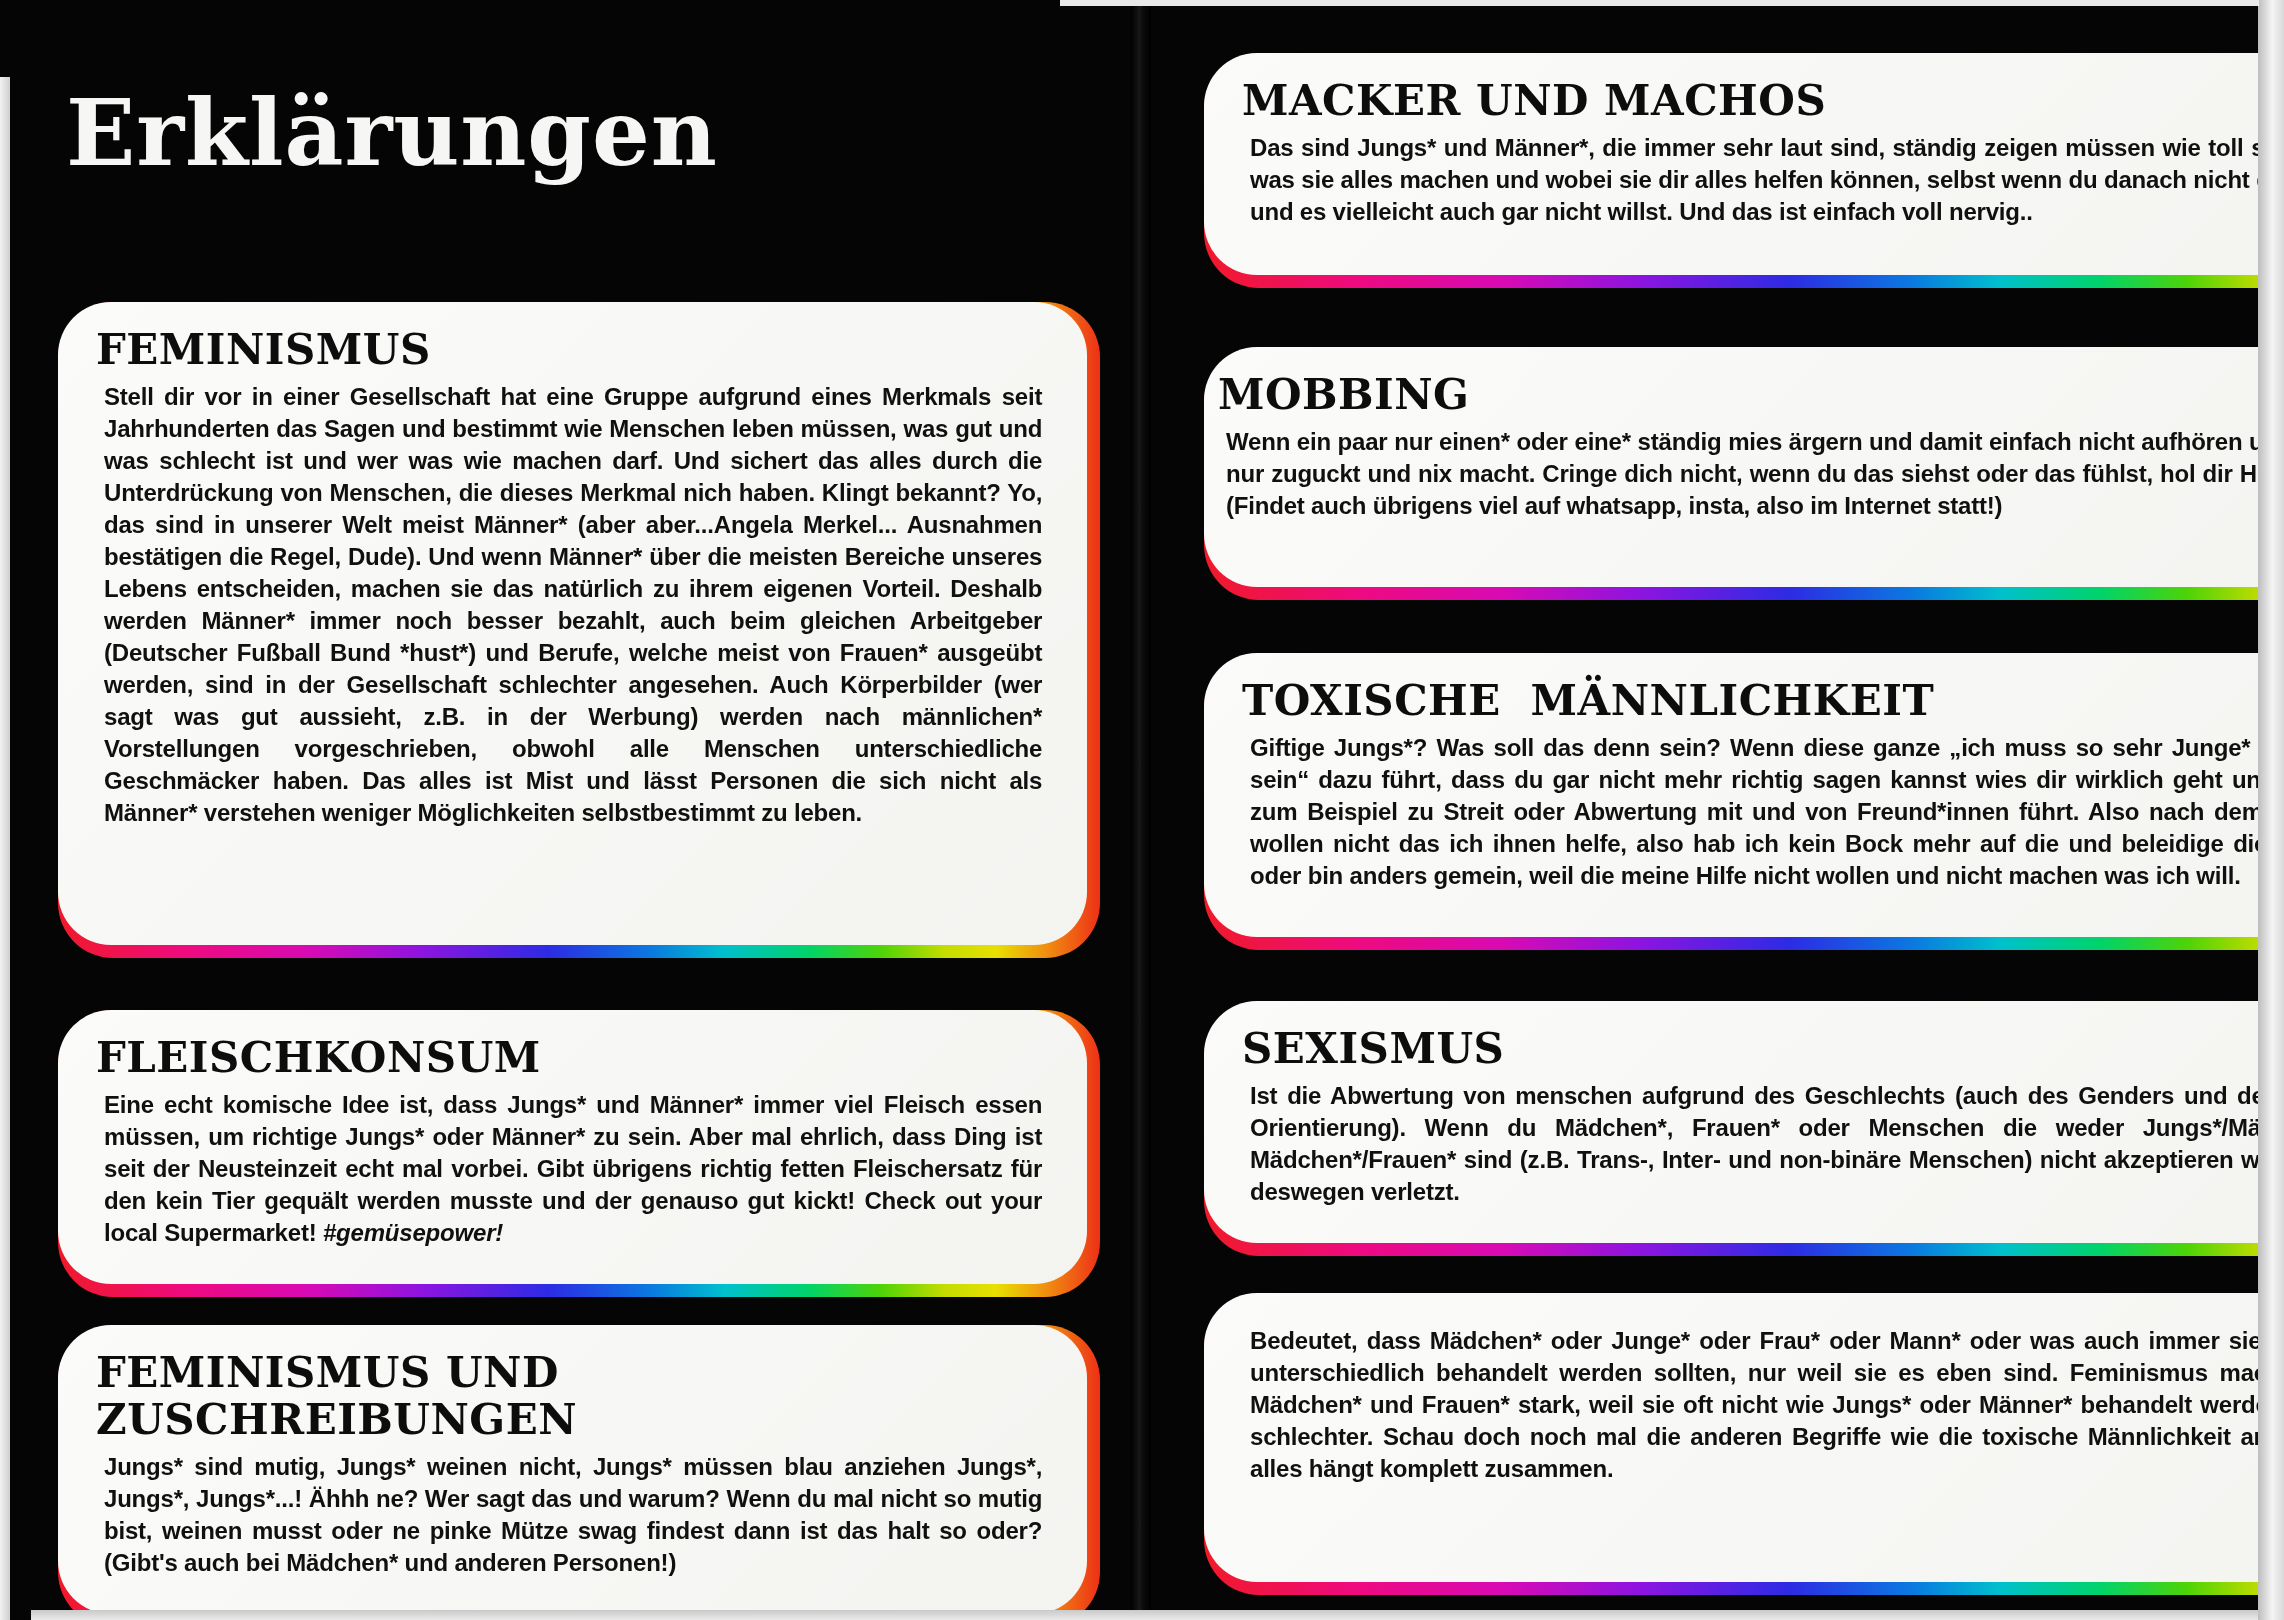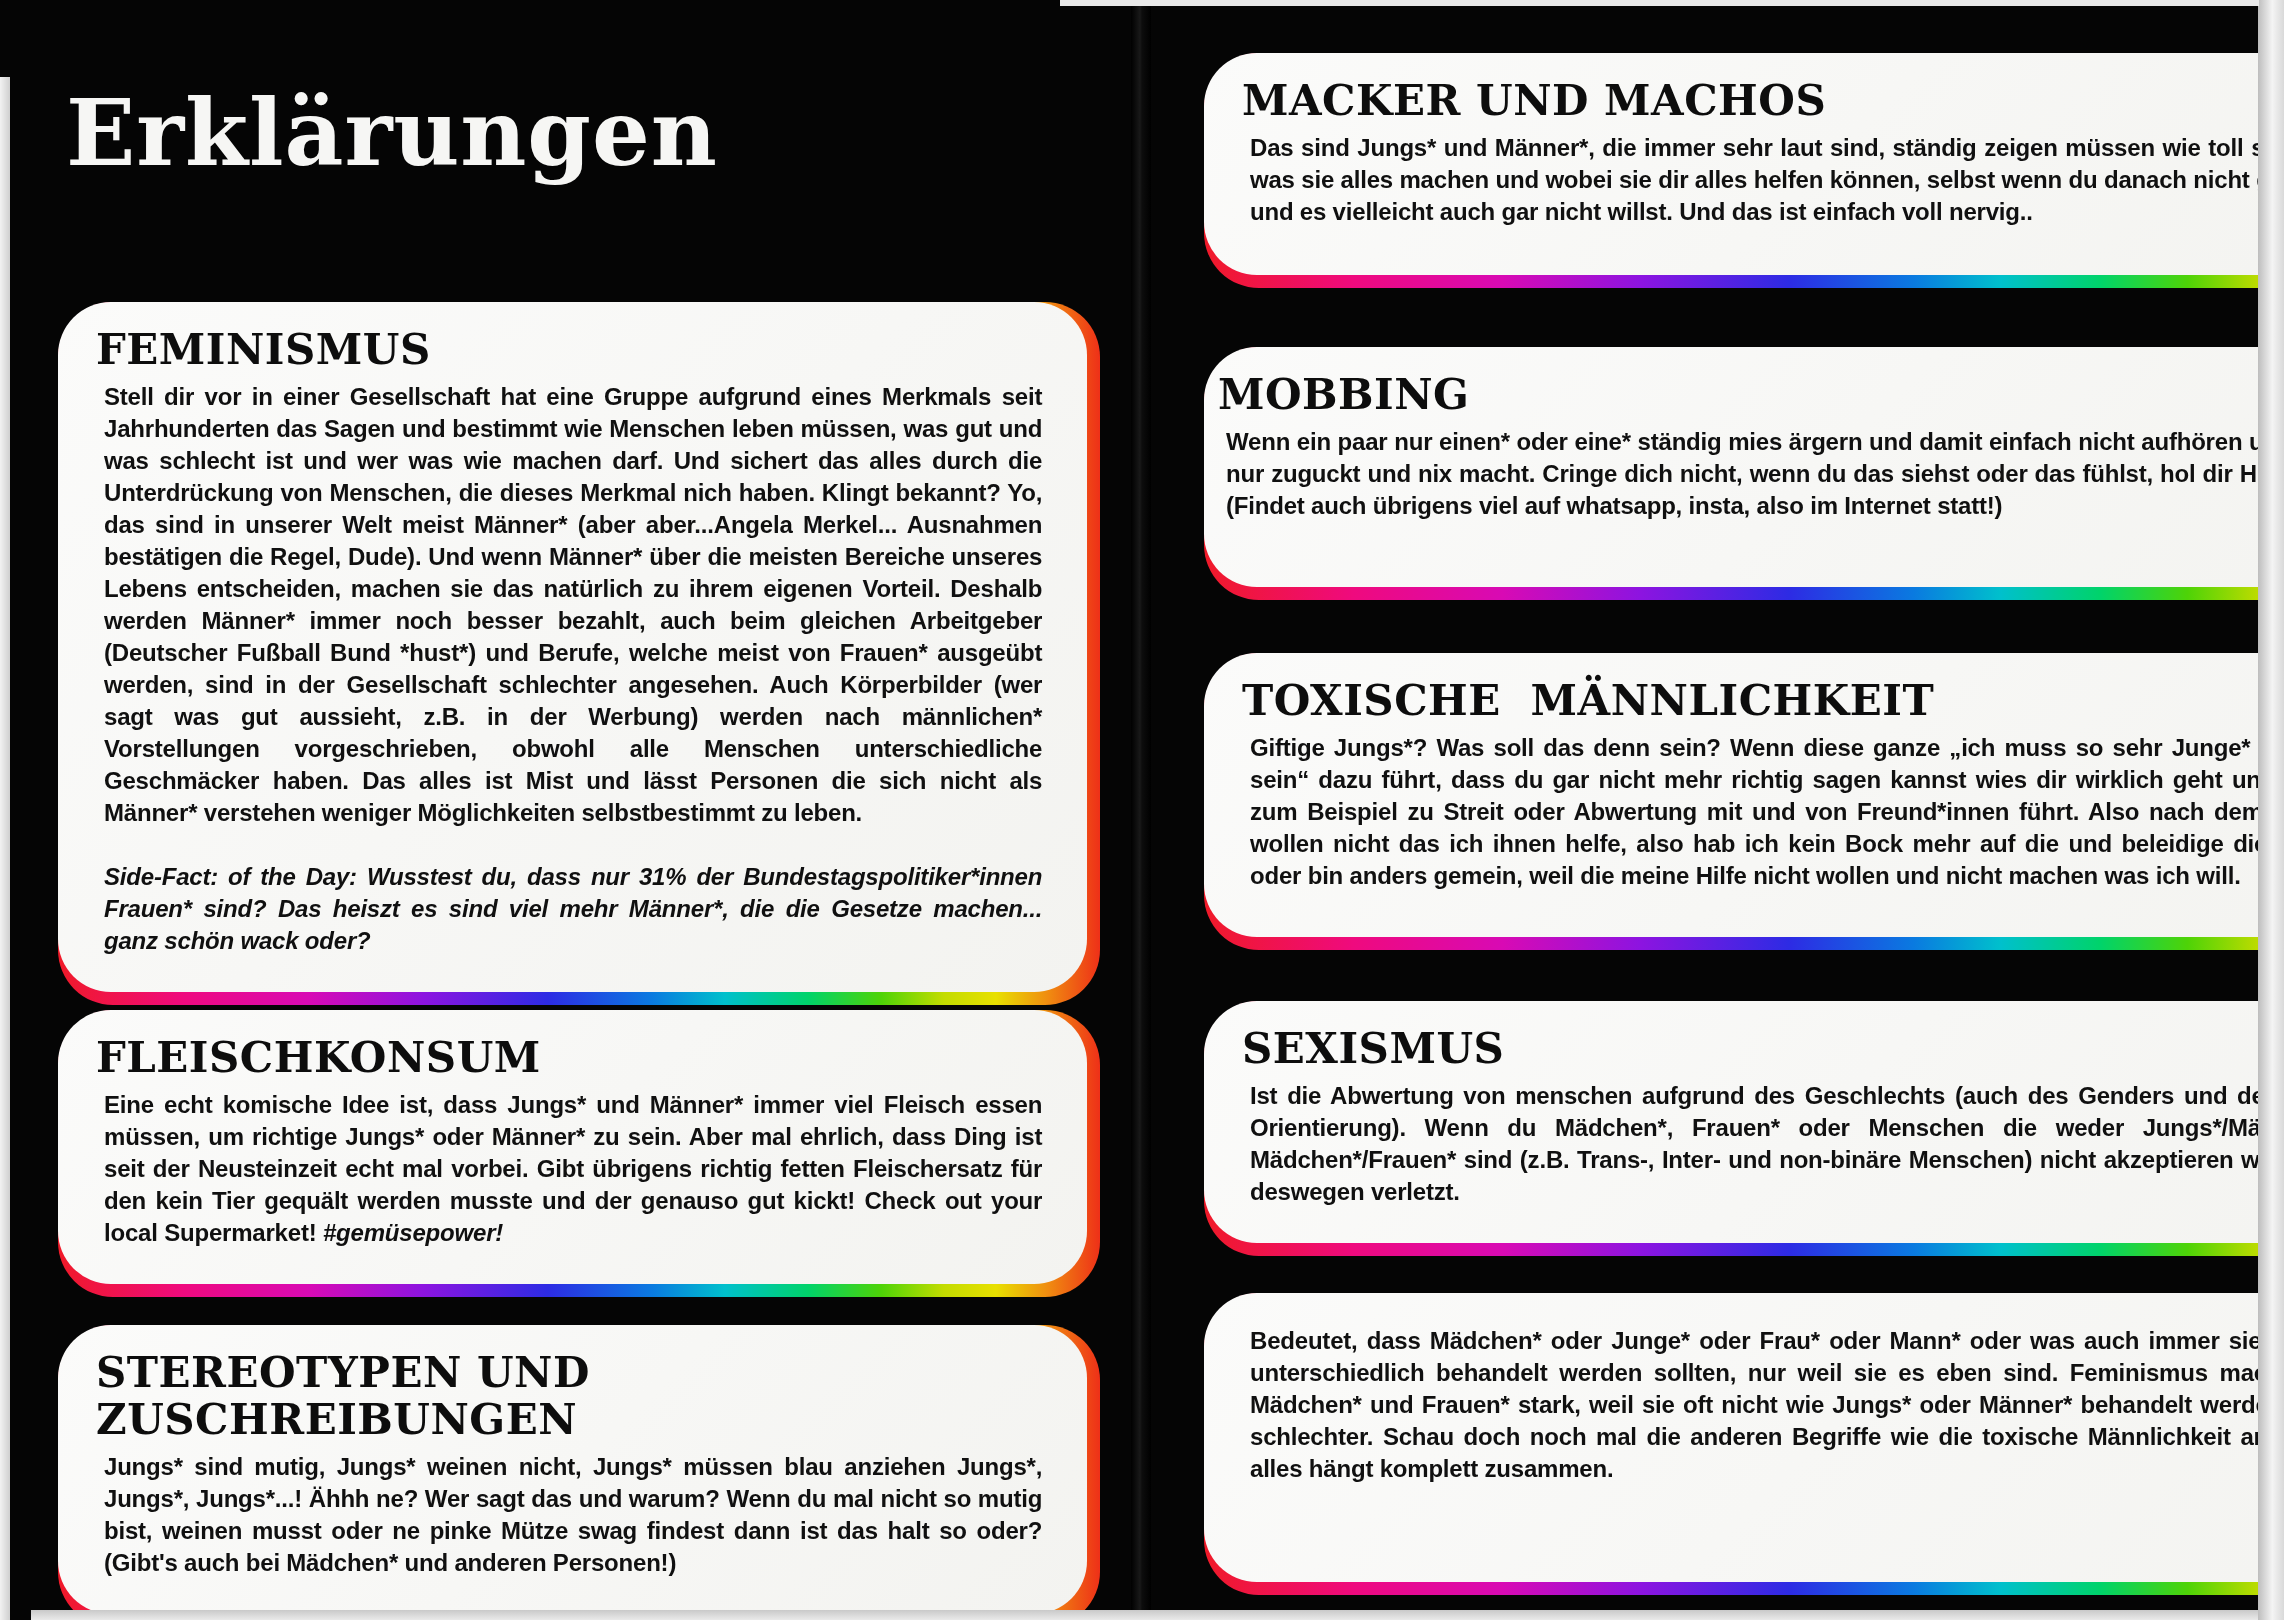--- a/index.html
+++ b/index.html
@@ -108,34 +108,33 @@
 <div class="page-bg"></div>
 <div class="spine"></div>
 
 <div class="col-left">
   <h1 class="page-title">Erklärungen</h1>
 
   <section class="card" id="card-patriarchat">
     <div class="card-inner">
       <h2>FEMINISMUS</h2>
       <p>Stell dir vor in einer Gesellschaft hat eine Gruppe aufgrund eines Merkmals seit Jahrhunderten das Sagen und bestimmt wie Menschen leben müssen, was gut und was schlecht ist und wer was wie machen darf. Und sichert das alles durch die Unterdrückung von Menschen, die dieses Merkmal nich haben. Klingt bekannt? Yo, das sind in unserer Welt meist Männer* (aber aber...Angela Merkel... Ausnahmen bestätigen die Regel, Dude). Und wenn Männer* über die meisten Bereiche unseres Lebens entscheiden, machen sie das natürlich zu ihrem eigenen Vorteil. Deshalb werden Männer* immer noch besser bezahlt, auch beim gleichen Arbeitgeber (Deutscher Fußball Bund *hust*) und Berufe, welche meist von Frauen* ausgeübt werden, sind in der Gesellschaft schlechter angesehen. Auch Körperbilder (wer sagt was gut aussieht, z.B. in der Werbung) werden nach männlichen* Vorstellungen vorgeschrieben, obwohl alle Menschen unterschiedliche Geschmäcker haben. Das alles ist Mist und lässt Personen die sich nicht als Männer* verstehen weniger Möglichkeiten selbstbestimmt zu leben.</p>
-      <p class="sidefact">Side-Fact: of the Day: Wusstest du, dass nur 31% der Bundestagspolitiker*innen Frauen* sind? Das heiszt es sind viel mehr Männer*, die die Gesetze machen... ganz schön wack oder?</p>
     </div>
   </section>
 
   <section class="card" id="card-fleischkonsum">
     <div class="card-inner">
       <h2>FLEISCHKONSUM</h2>
       <p><span>Eine echt komische Idee ist, dass Jungs* und Männer* immer viel Fleisch essen müssen, um richtige Jungs* oder Männer* zu sein. Aber mal ehrlich, dass Ding ist seit der Neusteinzeit echt mal vorbei. Gibt übrigens richtig fetten Fleischersatz für den kein Tier gequält werden musste und der genauso gut kickt! Check out your local Supermarket! </span><span class="hashtag">#gemüsepower!</span></p>
     </div>
   </section>
 
   <section class="card" id="card-stereotypen">
     <div class="card-inner">
-      <h2>STEREOTYPEN UND ZUSCHREIBUNGEN</h2>
+      <h2>FEMINISMUS UND ZUSCHREIBUNGEN</h2>
       <p>Jungs* sind mutig, Jungs* weinen nicht, Jungs* müssen blau anziehen Jungs*, Jungs*, Jungs*...! Ähhh ne? Wer sagt das und warum? Wenn du mal nicht so mutig bist, weinen musst oder ne pinke Mütze swag findest dann ist das halt so oder? (Gibt's auch bei Mädchen* und anderen Personen!)</p>
     </div>
   </section>
 </div>
 
 <div class="col-right">
   <section class="card" id="card-macker">
     <div class="card-inner">
       <h2>MACKER UND MACHOS</h2>
       <p>Das sind Jungs* und Männer*, die immer sehr laut sind, ständig zeigen müssen wie toll sie sind und was sie alles machen und wobei sie dir alles helfen können, selbst wenn du danach nicht gefragt hast und es vielleicht auch gar nicht willst. Und das ist einfach voll nervig..</p>

